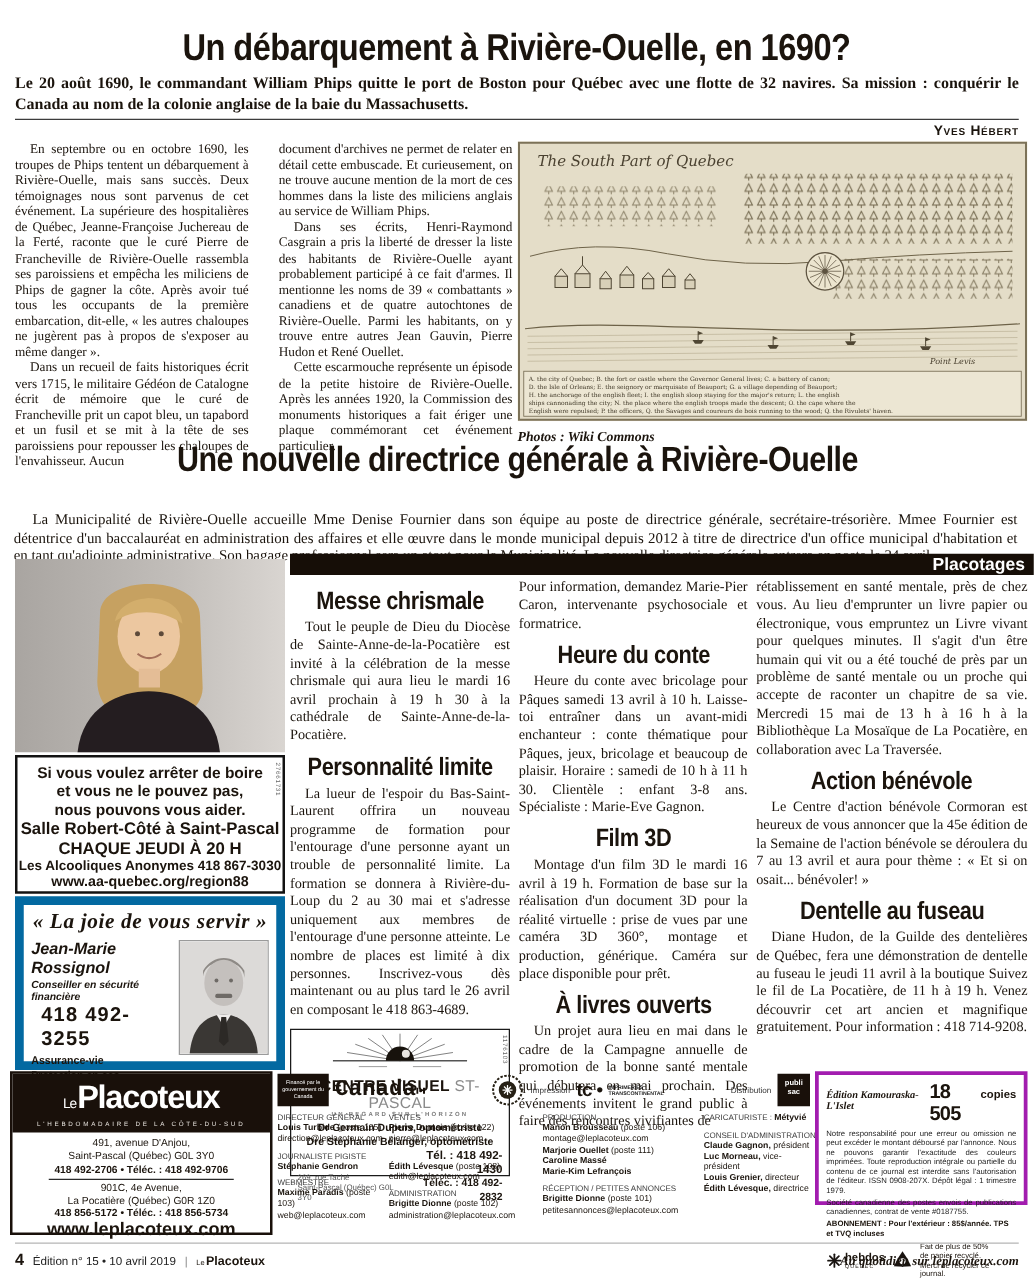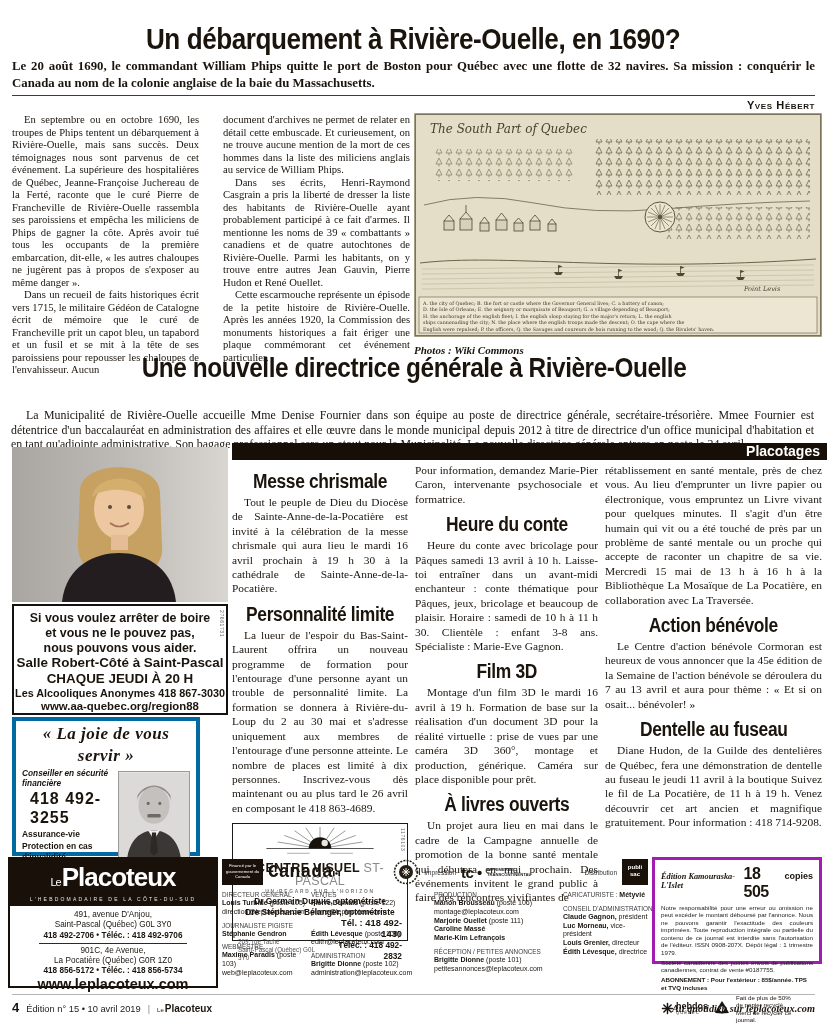--- a/index.html
+++ b/index.html
@@ -43,21 +43,21 @@
   
   .vert-id { position:absolute; right:1px; top:4px; writing-mode:vertical-rl;
              font:5px "Liberation Sans",sans-serif; color:#666; letter-spacing:.6px; }
   .aa-ad { top:604px; left:12px; width:216px; height:111px; border:2px solid #121212;
            text-align:center; font-family:"Liberation Sans",sans-serif; padding-top:5px; }
   .aa1 { font:700 12.4px/14.8px "Liberation Sans",sans-serif; }
   .aa4 { font:700 13.4px/16px "Liberation Sans",sans-serif; }
   .aa6 { font:700 10.8px/13px "Liberation Sans",sans-serif; }
   .aa7 { font:700 11.4px/13px "Liberation Sans",sans-serif; }
 
-  .ross-ad { top:717px; left:12px; width:188px; height:139px; border:4px solid #0369a1;
+  .ross-ad { top:717px; left:12px; width:216px; height:139px; border:7px solid #0369a1;
              padding:2px 6px; font-family:"Liberation Sans",sans-serif; }
   .slogan { font:italic 700 17px/22px "Liberation Serif",serif; text-align:center; letter-spacing:.5px; }
   .ross-body { display:flex; justify-content:space-between; }
   .rname { font:italic 700 13px/15px "Liberation Sans",sans-serif; margin-top:3px; }
   .rrole { font:italic 700 8.3px/10px "Liberation Sans",sans-serif; margin-top:1px; }
   .rphone { font:700 16px/19px "Liberation Sans",sans-serif; letter-spacing:1px; margin:1px 0 2px 8px; }
   .rsvc { font:700 9px/11.5px "Liberation Sans",sans-serif; transform:scaleX(.94);
           transform-origin:0 0; }
   .rphoto { width:72px; height:92px; margin-top:4px; border:1px solid #9a9a9a; flex:none; }
 
@@ -338,20 +338,21 @@
   <div class="aa4">Salle Robert-Côté à Saint-Pascal</div>
   <div class="aa4">CHAQUE JEUDI À 20 H</div>
   <div class="aa6">Les Alcooliques Anonymes 418 867-3030</div>
   <div class="aa7">www.aa-quebec.org/region88</div>
 </div>
 
 <div class="abs ross-ad">
   <div class="slogan">« La joie de vous servir »</div>
   <div class="ross-body">
     <div>
+      <div class="rname">Jean-Marie Rossignol</div>
       <div class="rrole">Conseiller en sécurité financière</div>
       <div class="rphone">418 492-3255</div>
       <div class="rsvc">Assurance-vie</div>
       <div class="rsvc">Protection en cas d'invalidité</div>
       <div class="rsvc">Régimes collectifs</div>
       <div class="rsvc">Rentes, REER</div>
     </div>
     <div class="rphoto">
       <svg width="70" height="90" viewBox="0 0 72 92">
         <rect width="72" height="92" fill="#dcdad8"></rect>

